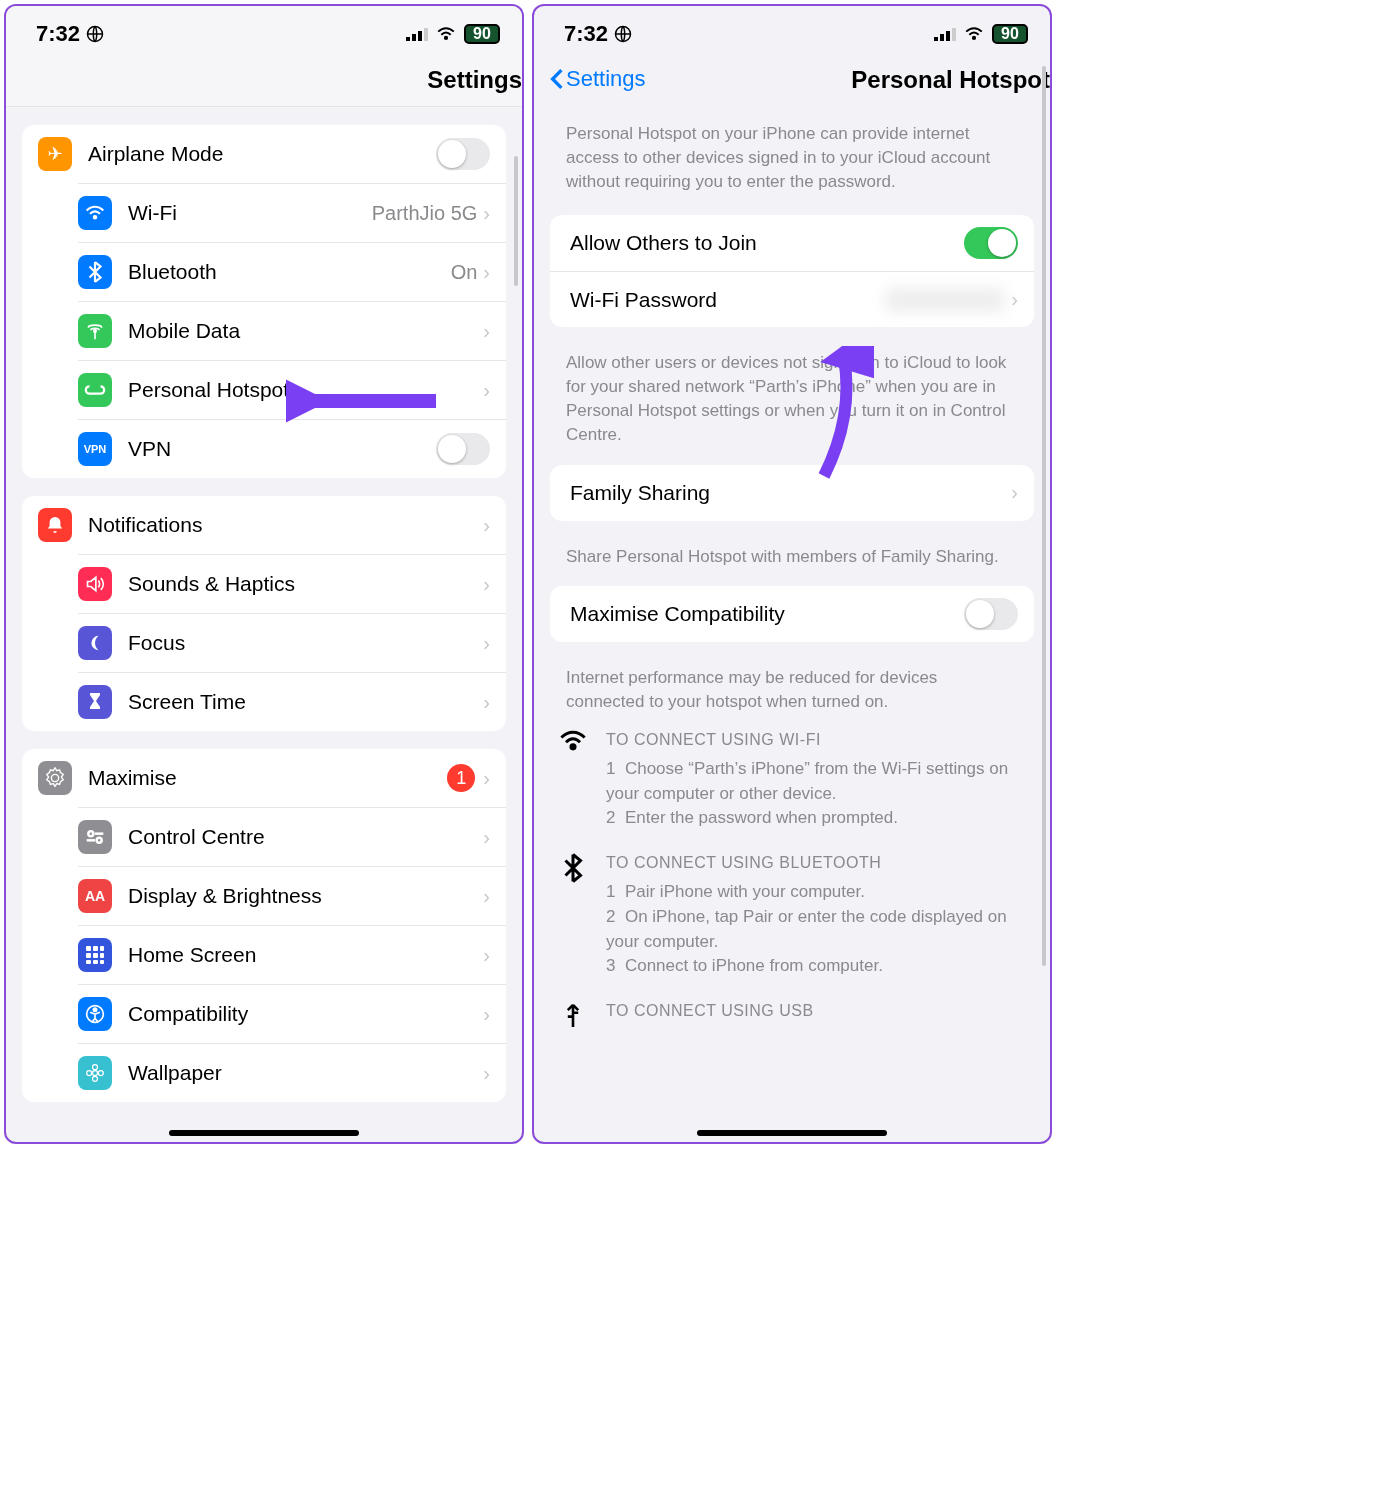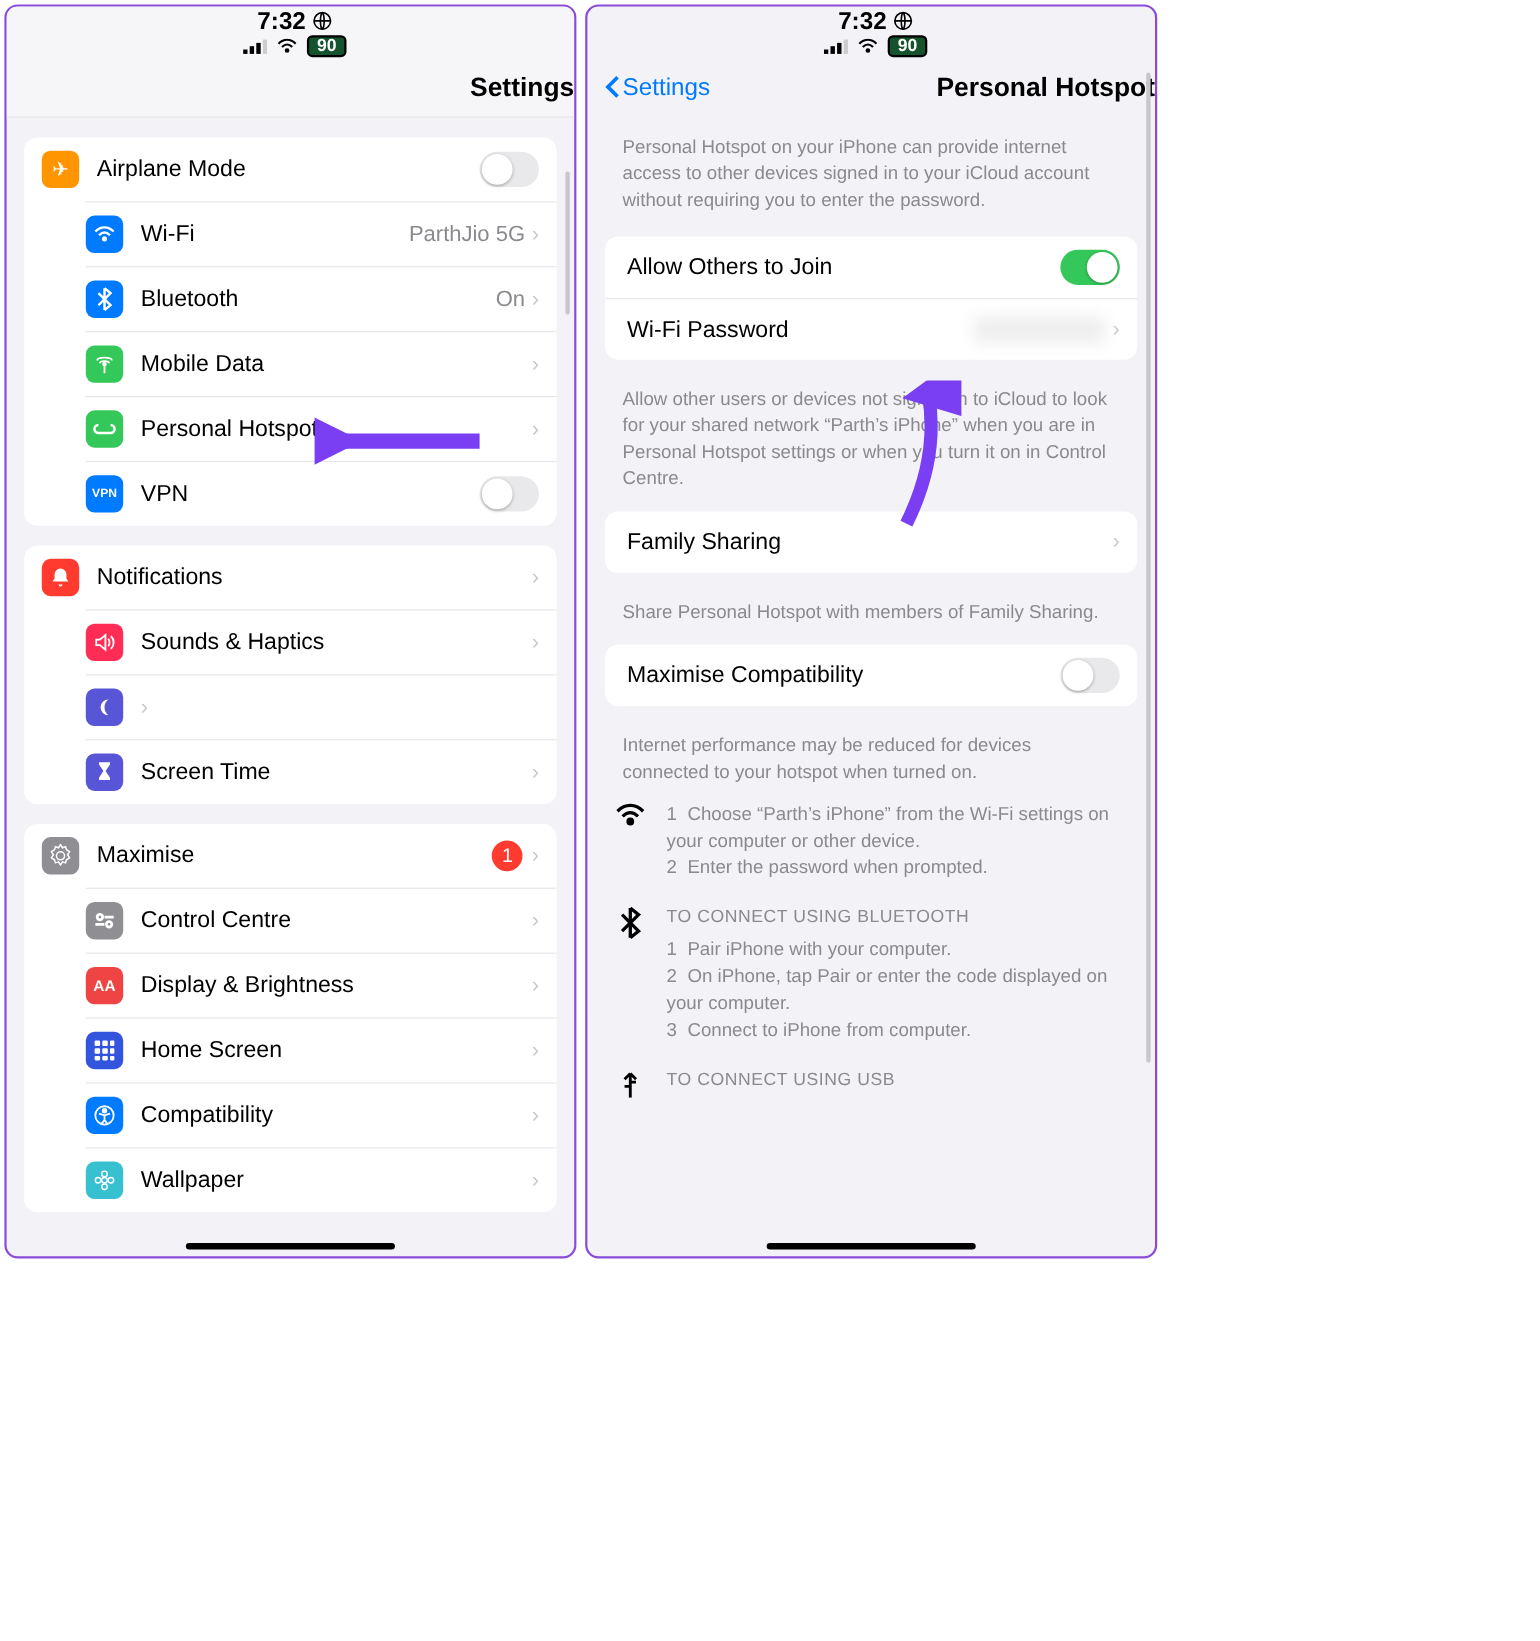--- a/index.html
+++ b/index.html
@@ -1,18 +1,18 @@
 <!DOCTYPE html>
 <html><head>
 <meta charset="utf-8">
 <style>
   * { box-sizing: border-box; margin: 0; padding: 0; }
   body { font-family: -apple-system, "Helvetica Neue", Arial, sans-serif; background:#fff; display:flex; gap:8px; padding:4px; }
   .phone { width:520px; height:1140px; border:2px solid #8a4bd8; border-radius:12px; overflow:hidden; position:relative; background:#f2f2f7; }
-  .statusbar { display:flex; align-items:center; justify-content:flex-end; padding:10px 22px 4px 30px; background:#f6f6f8; height:50px; font-size:22px; font-weight:600;flex-direction:column; }
+  .statusbar { display:flex; align-items:center; justify-content:space-between; padding:10px 22px 4px 30px; background:#f6f6f8; height:50px; font-size:22px; font-weight:600; }
   .statusbar .right { display:flex; align-items:center; gap:8px; }
   .battery-box { border:2px solid #000; border-radius:5px; width:36px; height:20px; background:#14532d; color:#fff; font-size:16px; line-height:16px; text-align:center; font-weight:700;}
   .nav { text-align:right; padding:10px 0 12px; font-size:24px; font-weight:600; background:#f6f6f8; border-bottom:1px solid #e5e5e7; position:relative;}
   .nav .back { position:absolute; left:16px; top:10px; color:#007aff; font-size:22px; font-weight:500; display:flex; align-items:center; gap:2px;}
   .content { height:calc(100% - 100px); overflow:hidden; }
   .phone.right-bg .nav { background:transparent; border-bottom:none;}
   .phone.right-bg .statusbar{ background:transparent;}
   .group { background:#fff; margin:18px 16px; border-radius:12px; }
   .footer-text { color:#8a8a8e; font-size:17px; padding:6px 32px 0 32px; line-height:1.4;}
   .header-text { color:#8a8a8e; font-size:17px; padding:16px 32px 4px 32px; line-height:1.4;}
@@ -153,20 +153,21 @@
           </div>
           <span class="label">Sounds &amp; Haptics</span>
           <span class="chev">›</span>
         </div>
         <div class="row">
           <div class="icon" style="background: rgb(88, 86, 214);">
             <svg width="18" height="18" viewBox="0 0 20 20" fill="#fff">
               <path d="M14 2a8 8 0 100 16 10 10 0 01 0-16z"></path>
             </svg>
           </div>
+          <span class="label">Focus</span>
           <span class="chev">›</span>
         </div>
         <div class="row">
           <div class="icon" style="background: rgb(88, 86, 214);">
             <svg width="14" height="20" viewBox="0 0 14 20" fill="#fff">
               <path d="M2 1h10v2l-4 6 4 6v2H2v-2l4-6-4-6z"></path>
             </svg>
           </div>
           <span class="label">Screen Time</span>
           <span class="chev">›</span>
@@ -333,20 +334,21 @@
     <div class="instr">
       <div class="instr-row">
         <div class="instr-ic">
             <svg width="28" height="22" viewBox="0 0 24 18" fill="none" stroke="#000" stroke-width="2.5">
               <path d="M2 6c6-6 14-6 20 0"></path>
               <path d="M6 10c4-4 8-4 12 0"></path>
               <circle cx="12" cy="14" r="1.8" fill="#000"></circle>
             </svg>
           </div>
         <div class="instr-body">
+          <div class="instr-title">TO CONNECT USING WI-FI</div>
           <div>1&nbsp;&nbsp;<span>Choose “Parth’s iPhone” from the Wi-Fi settings on your computer or other device.</span></div>
           <div>2&nbsp;&nbsp;<span>Enter the password when prompted.</span></div>
         </div>
       </div>
       <div class="instr-row">
         <div class="instr-ic">
             <svg width="20" height="30" viewBox="0 0 12 20" fill="none" stroke="#000" stroke-width="2">
               <path d="M6 1 v18 M6 1 l5 4 -10 10 M6 19 l5 -4 -10 -10"></path>
             </svg>
           </div>

